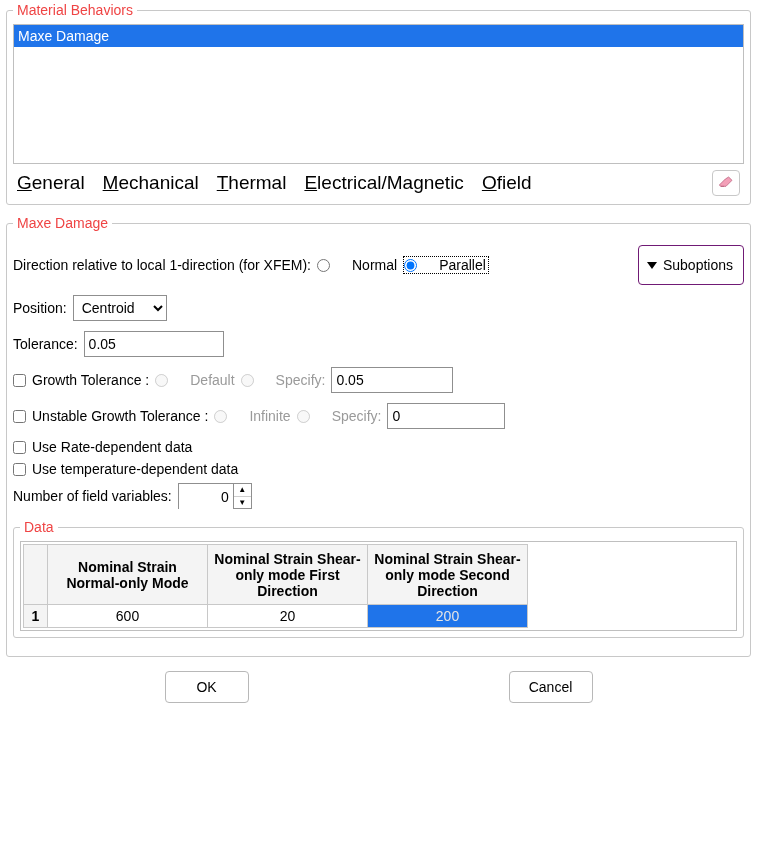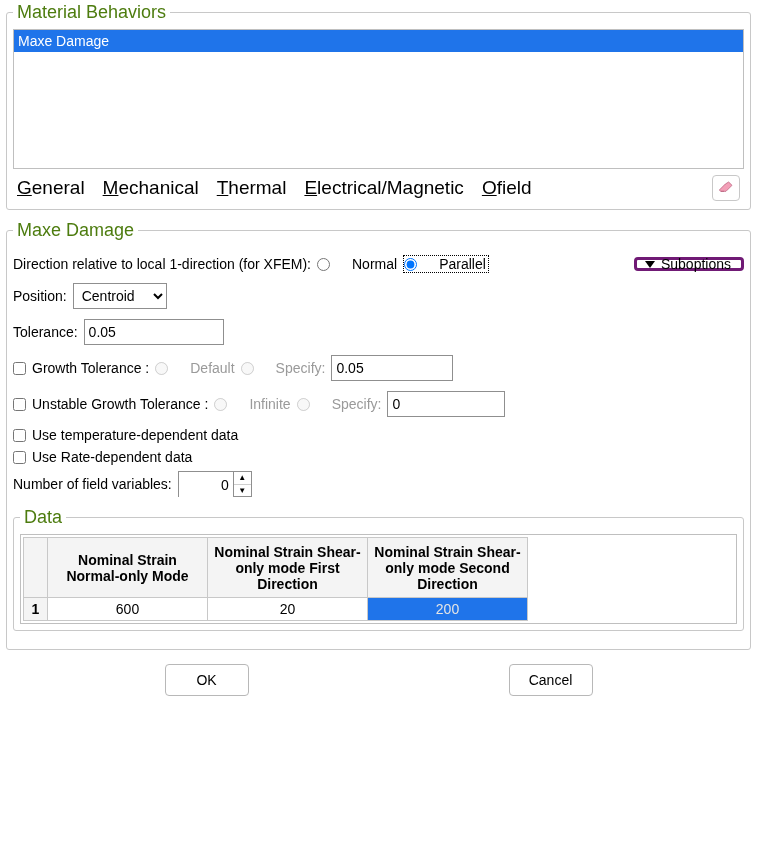--- a/index.html
+++ b/index.html
@@ -16,22 +16,22 @@
   }
 
   fieldset {
     border: 1px solid #c8c8c8;
     border-radius: 3px;
     margin: 0 0 10px 0;
     padding: 6px 6px 8px 6px;
   }
   legend {
     padding: 0 4px;
-    color: #4d7c0f;
-    font-size: 18px;
+    color: #ef4444;
+    font-size: 14px;
   }
 
   
   .beh-list {
     background: #fff;
     border: 1px solid #bfbfbf;
     height: 140px;
     overflow: hidden;
   }
   .beh-item {
@@ -118,23 +118,23 @@
   }
   .spin-wrap .arrows div {
     flex: 1; display:flex; align-items:center; justify-content:center;
     font-size: 8px; cursor: pointer;
   }
   .spin-wrap .arrows div:first-child { border-bottom: 1px solid #cfcfcf; }
 
   
   .subopt-btn {
     margin-left: auto;
-    border: 3px solid #701a75;
+    border: 1px solid #701a75;
     border-radius: 4px;
-    height: 14px;
+    height: 40px;
     padding: 0 10px 0 8px;
     background: #fff;
     display: inline-flex;
     align-items: center;
     gap: 6px;
     cursor: pointer;
   }
   .tri-down {
     width: 0; height: 0;
     border-left: 5px solid transparent;
@@ -267,25 +267,25 @@
     </label>
     <label class="radio-lbl disabled">
       <input type="radio" name="ugt" disabled="" style="">
       <span>Specify:</span>
     </label>
     <input type="text" class="txt-disabled txt-ug" disabled="" value="0" style="">
   </div>
 
   <div class="chk-row">
     <input type="checkbox" style="">
-    <label>Use temperature-dependent data</label>
+    <label>Use Rate-dependent data</label>
   </div>
   <div class="chk-row">
     <input type="checkbox" style="">
-    <label>Use Rate-dependent data</label>
+    <label>Use temperature-dependent data</label>
   </div>
 
   <div class="row">
     <label>Number of field variables:</label>
     <span class="spin-wrap">
       <input type="text" value="0" style="">
       <span class="arrows">
         <div>▲</div>
         <div>▼</div>
       </span>

